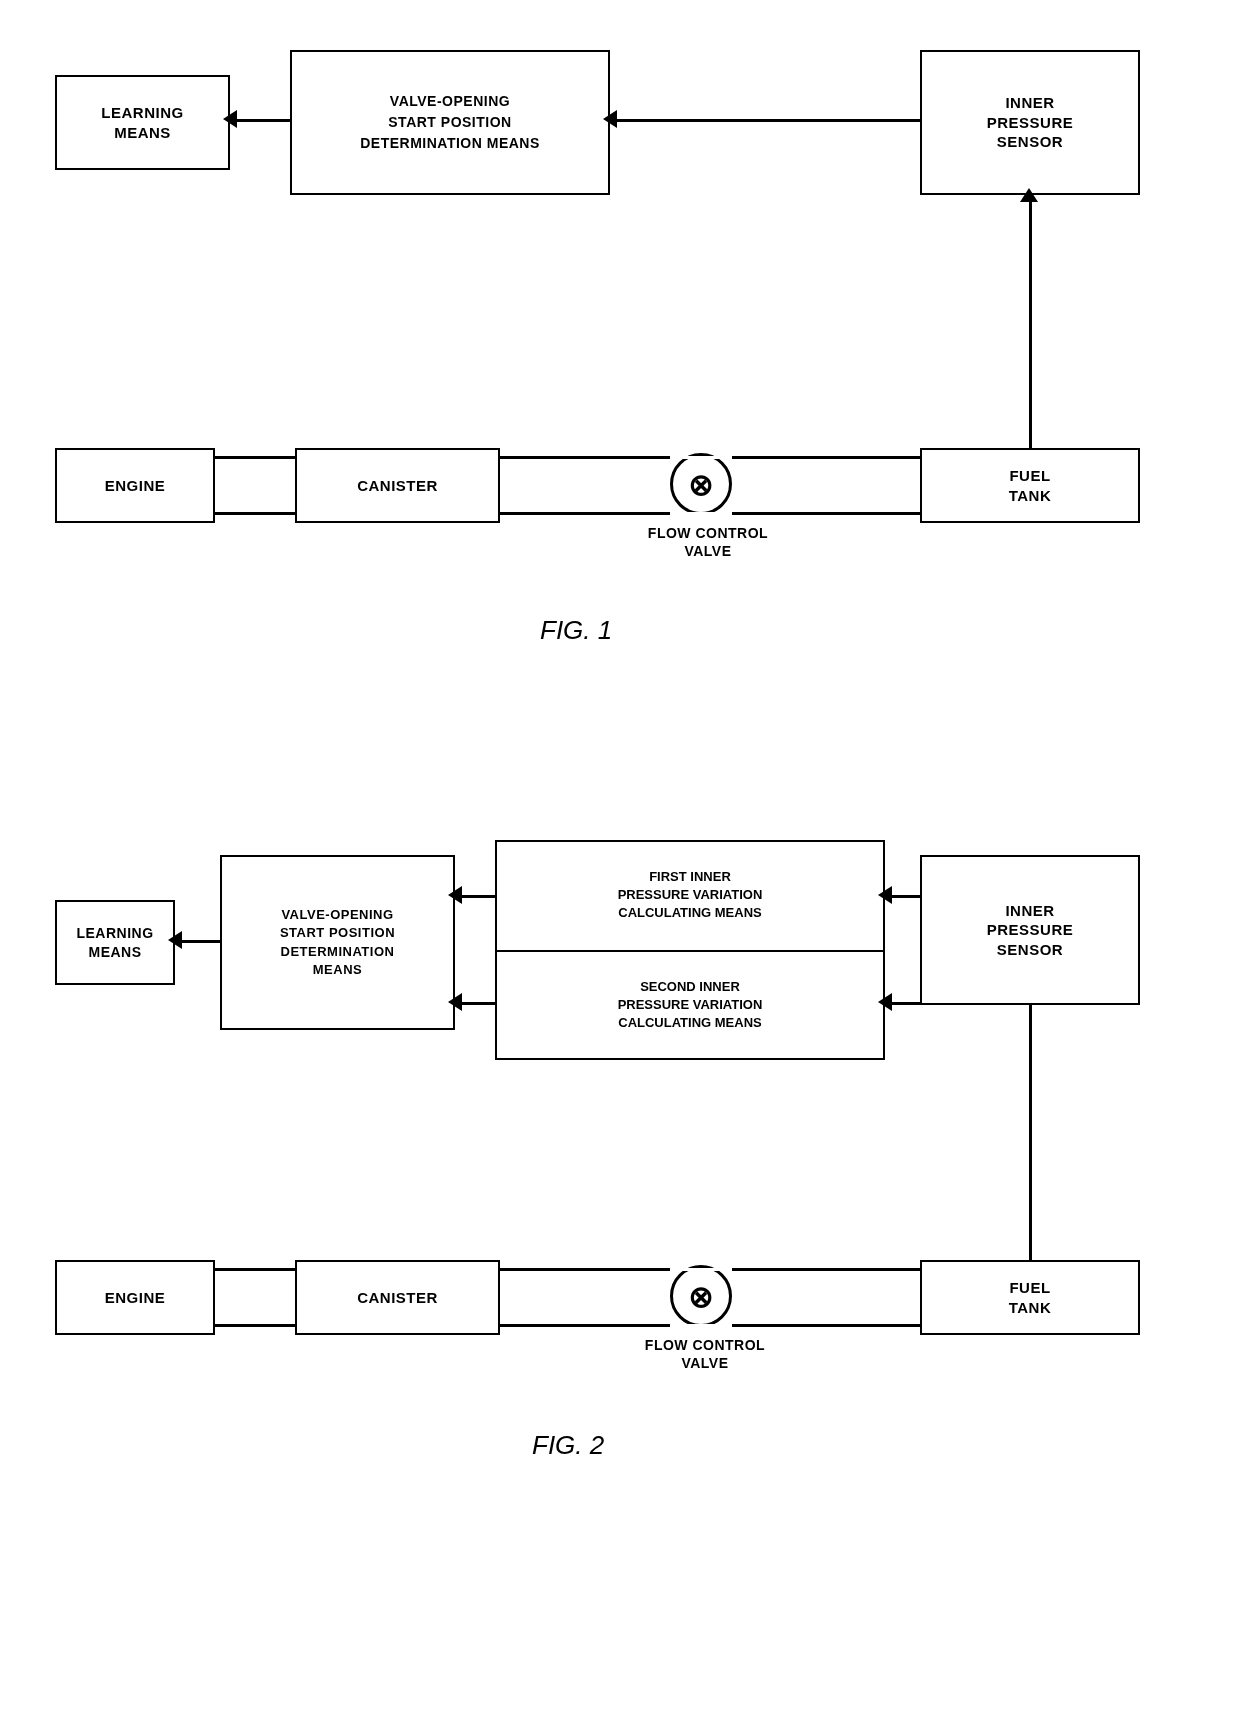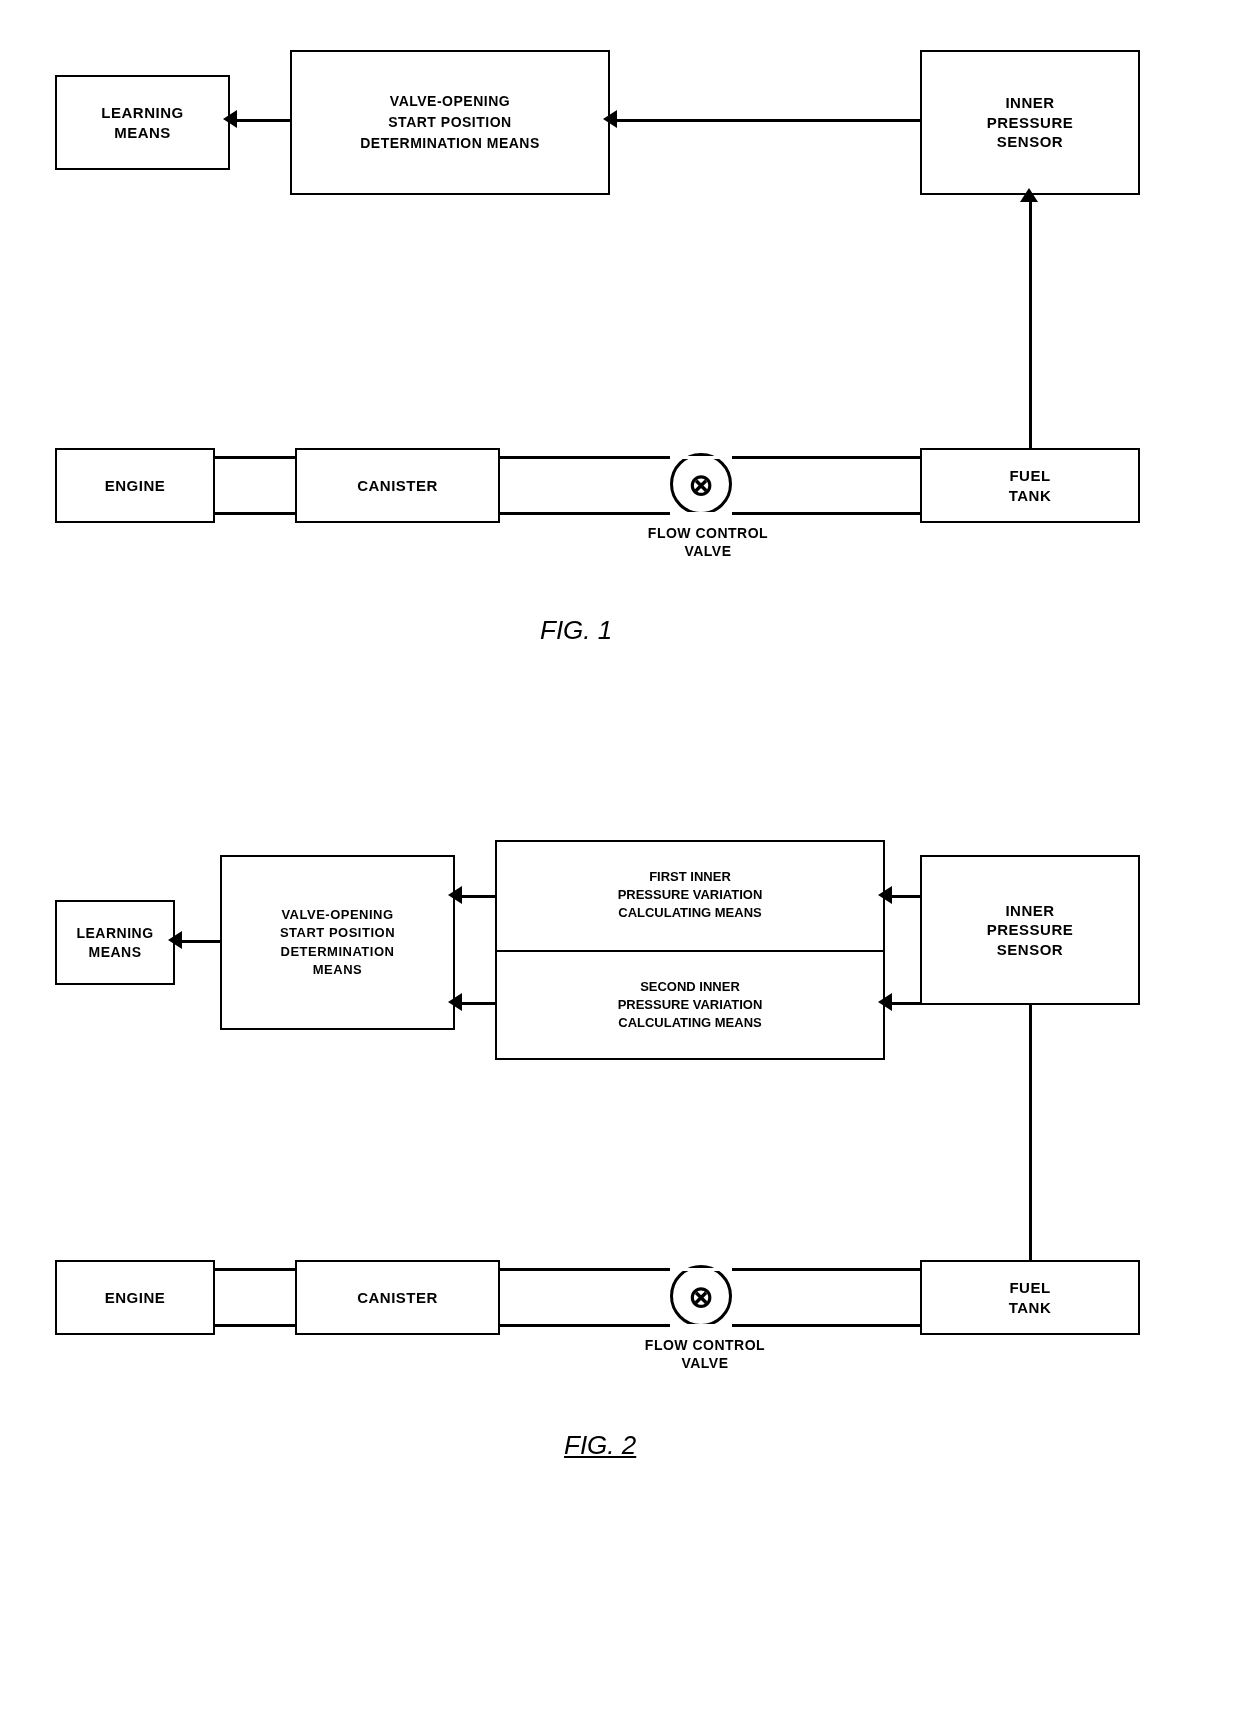--- a/index.html
+++ b/index.html
@@ -327,15 +327,15 @@
   <div style="position:absolute; left:670px; top:1268px; width:62px; height:3px; background:white;"></div>
   <div style="position:absolute; left:670px; top:1324px; width:62px; height:3px; background:white;"></div>
 
   <div style="position:absolute; left:732px; top:1268px; width:188px; height:3px; background:#000;"></div>
   <div style="position:absolute; left:732px; top:1324px; width:188px; height:3px; background:#000;"></div>
 
   <div class="label" style="left:635px; top:1336px; width:140px; font-size:14px;">
     FLOW CONTROL<br>VALVE
   </div>
 
-  <div class="fig-label" style="left:564px; top:1430px;text-decoration:underline;">FIG. 2</div>
+  <div class="fig-label" style="left:532px; top:1430px;">FIG. 2</div>
 
 </div>
 
 </body></html>

